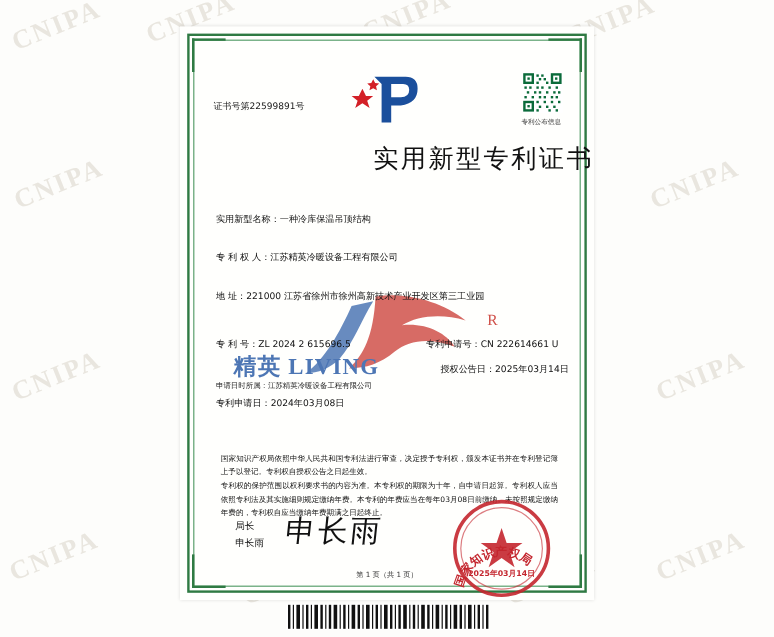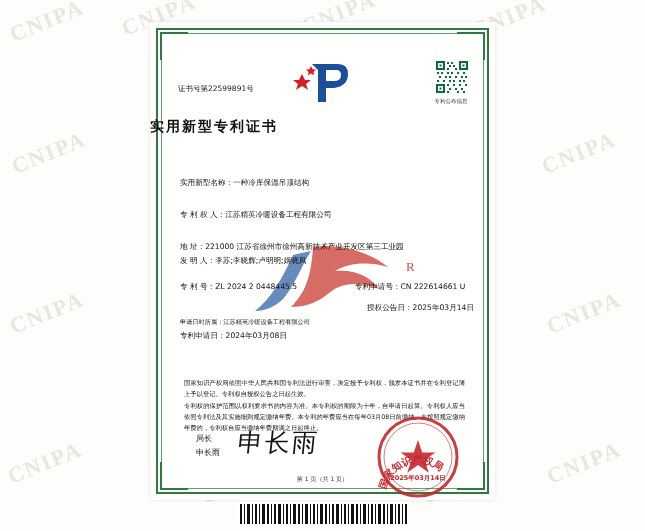--- a/index.html
+++ b/index.html
@@ -98,23 +98,23 @@
     position:absolute;right:14px;top:76px;
     font-size:5.5px;color:#333;
     width:60px;text-align:center;
   }
   .emblem{
     position:absolute;left:50%;top:36px;transform:translateX(-50%);
     width:62px;height:48px;
   }
   .title{
     position:absolute;left:0;right:0;top:96px;
-    text-align:left;
+    text-align:right;
     font-family:"Liberation Serif",serif;
-    font-size:14px;font-weight:bold;
+    font-size:21px;font-weight:normal;
     letter-spacing:2px;
     color:#111;
   }
   .title-rule{
     position:absolute;left:70px;right:70px;top:126px;
     height:1px;background:#2f7a43;opacity:.0;
   }
 
   
   .row{
@@ -280,40 +280,38 @@
 
     <div class="title">实用新型专利证书</div>
     <div class="title-rule"></div>
 
     <div class="cert-wm">
       <svg width="320" height="90" viewBox="0 0 320 90">
         <path d="M150 10 C175 6 205 14 225 30 C205 24 185 26 172 34 C192 32 208 40 216 52 C196 44 178 46 166 56 C154 66 142 70 128 70 C140 58 148 44 150 10 Z" fill="#c8332b" opacity="0.85"></path>
         <path d="M148 14 C138 30 132 48 120 62 C112 70 102 74 92 74 C108 62 120 40 130 18 Z" fill="#2f5fa8" opacity="0.85"></path>
         <text x="243" y="34" font-family="Liberation Serif, serif" font-size="13" fill="#c8332b">R</text>
       </svg>
+      <div class="cert-wm-text">精英 LIVING</div>
     </div>
 
     <div class="row r-holder">
       <span class="lbl">专 利 权 人：</span><span class="val">江苏精英冷暖设备工程有限公司</span>
     </div>
 
     <div class="row r-name">
       <span class="lbl">实用新型名称：</span><span class="val">一种冷库保温吊顶结构</span>
     </div>
 
     <div class="row r-addr">
       <span class="lbl">地        址：</span><span class="val">221000 江苏省徐州市徐州高新技术产业开发区第三工业园</span>
     </div>
 
-    <div class="row r-inventor">
-      <span class="lbl">发 明 人：</span><span class="val">李苏;李晓辉;卢明明;姬晓凤</span>
-    </div>
 
     <div class="row r-patentno">
-      <span class="lbl">专 利 号：</span><span class="val">ZL 2024 2 0448445.5</span>
+      <span class="lbl">专 利 号：</span><span class="val">ZL 2024 2 615696.5</span>
     </div>
     <div class="row r-certno">
       <span class="lbl">专利申请号：</span><span class="val">CN 222614661 U</span>
     </div>
 
     <div class="row r-appdate">
       <span class="lbl">专利申请日：</span><span class="val">2024年03月08日</span>
     </div>
     <div class="row r-grantdate">
       <span class="lbl">授权公告日：</span><span class="val">2025年03月14日</span>

